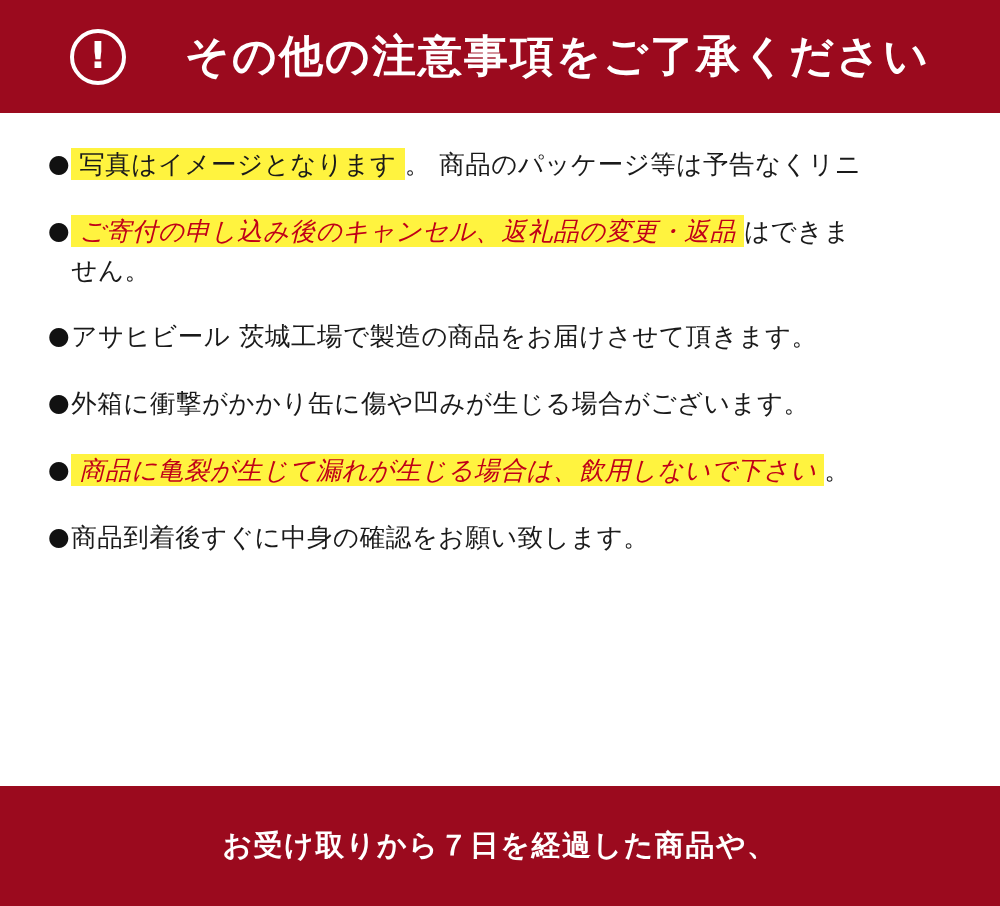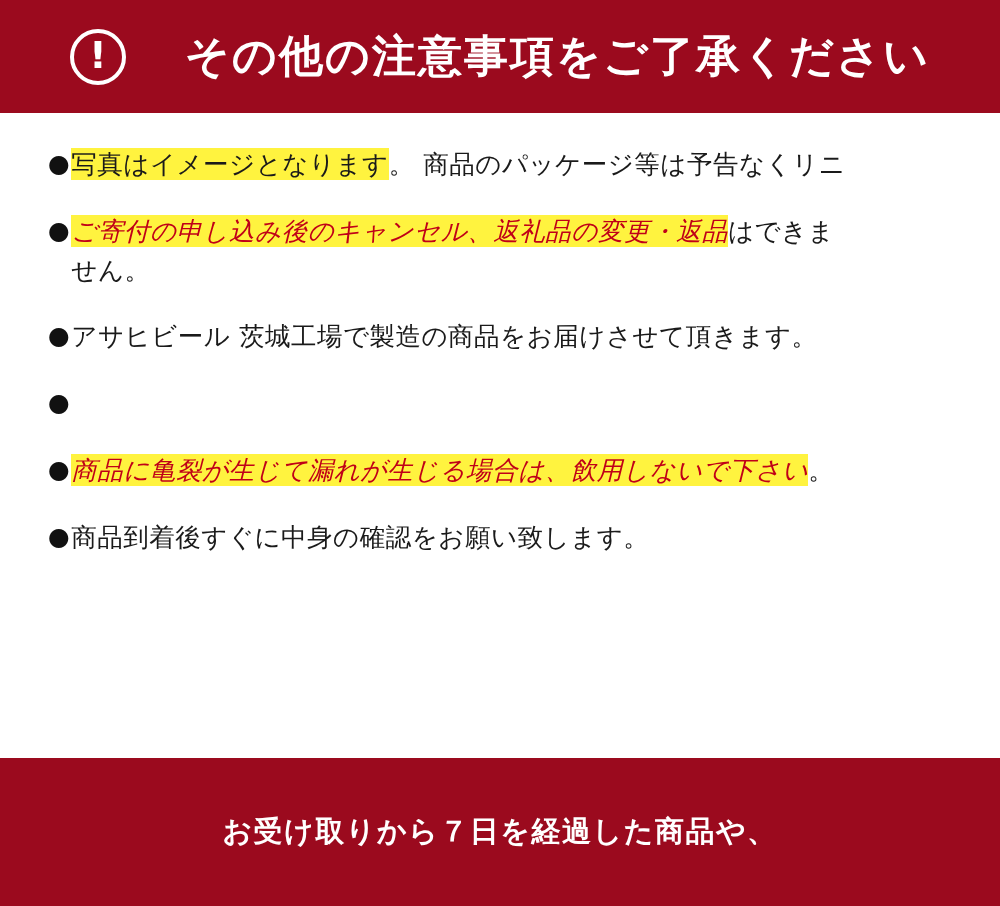--- a/index.html
+++ b/index.html
@@ -86,32 +86,32 @@
     margin-right: 1px;
   }
   .note-text {
     flex: 1 1 auto;
   }
   .seg {
     white-space: pre-wrap;
   }
   .hl {
     background: #fff33f;
-    padding: 1px 0;
+    padding: 1px 8px;
   }
   .red {
     color: #c00018;
     font-style: italic;
   }
 
   
   .footer {
     background: #9b0a1e;
     color: #ffffff;
-    height: 148px;
+    height: 120px;
     display: flex;
     flex-direction: column;
     align-items: center;
     justify-content: center;
     gap: 10px;
     flex: none;
   }
   .footer-line {
     font-size: 29px;
     font-weight: bold;
@@ -140,21 +140,21 @@
       <div class="note">
         <span class="bullet">●</span>
         <span class="note-text"><span class="seg hl red">ご寄付の申し込み後のキャンセル、返礼品の変更・返品</span><span class="seg">はできま</span><br><span class="seg indent-seg">せん。</span></span>
       </div>
       <div class="note">
         <span class="bullet">●</span>
         <span class="note-text"><span class="seg">アサヒビール 茨城工場で製造の商品をお届けさせて頂きます。</span></span>
       </div>
       <div class="note">
         <span class="bullet">●</span>
-        <span class="note-text"><br></span>
+        <span class="note-text"><span class="seg">外箱に衝撃がかかり缶に傷や凹みが生じる場合がございます。</span><br></span>
       </div>
       <div class="note">
         <span class="bullet">●</span>
         <span class="note-text"><span class="seg hl red">商品に亀裂が生じて漏れが生じる場合は、飲用しないで下さい</span><span class="seg">。</span><br></span>
       </div>
       <div class="note">
         <span class="bullet">●</span>
         <span class="note-text"><span class="seg">商品到着後すぐに中身の確認をお願い致します。</span></span>
       </div>
     </div>

